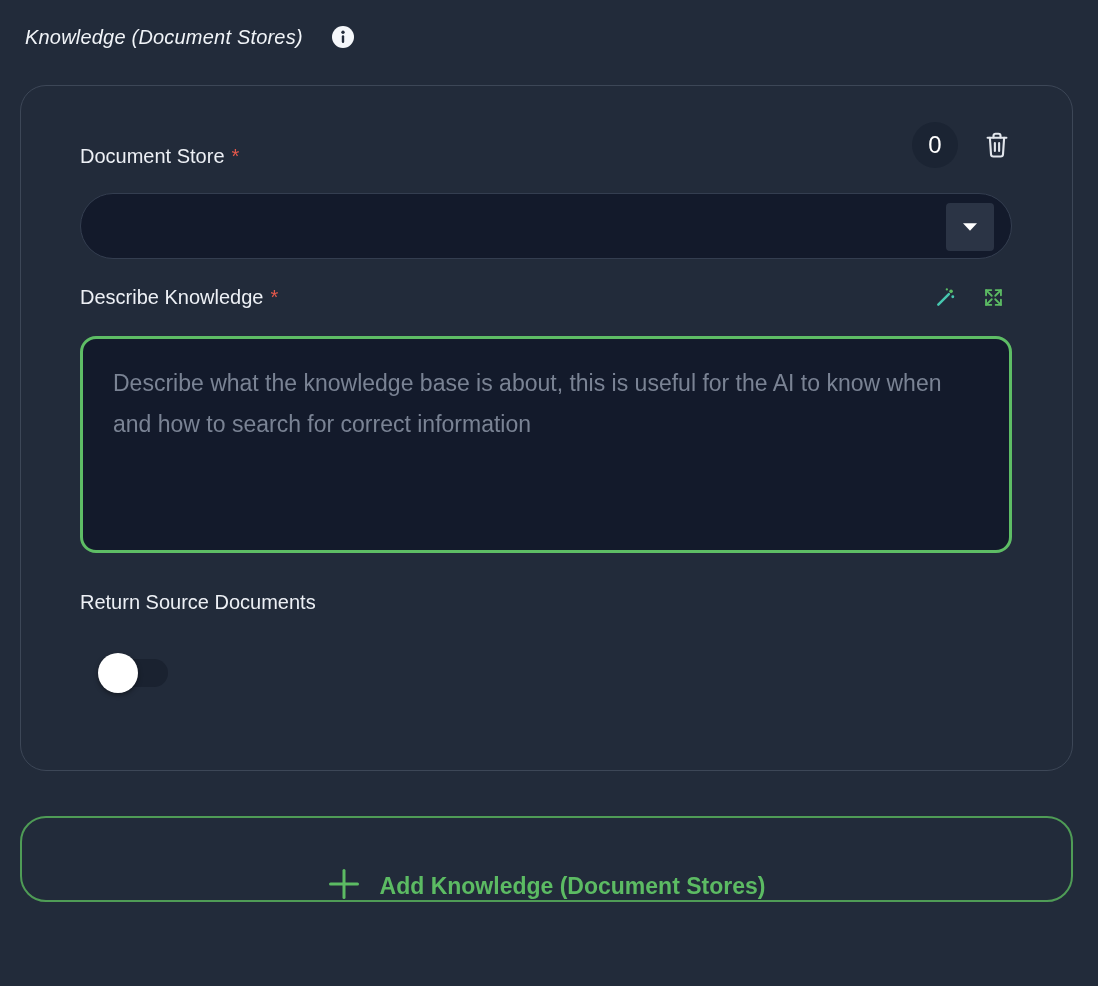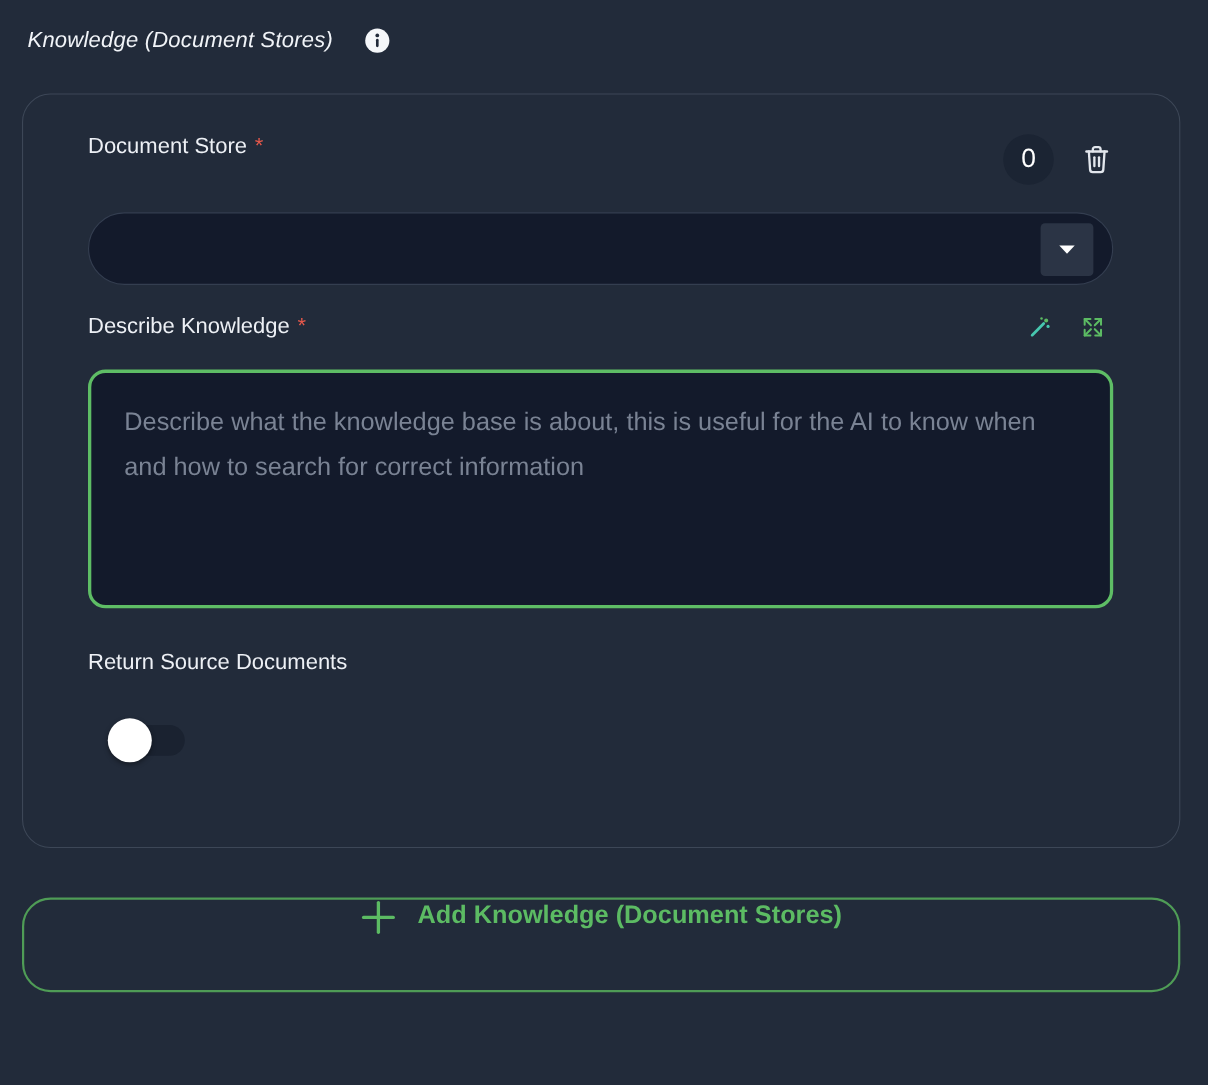--- a/index.html
+++ b/index.html
@@ -28,21 +28,21 @@
 
   .card {
     margin: 35px 25px 0 20px;
     border: 1px solid #3D4757;
     border-radius: 26px;
     padding: 36px 60px 76px 59px;
     background: #222B3A;
   }
   .top-row {
     display: flex;
-    align-items: flex-start;
+    align-items: flex-end;
     justify-content: space-between;
     height: 46px;
   }
   .field-label {
     font-size: 20px;
     font-weight: 400;
     color: #EDF0F5;
   }
   .required-asterisk {
     color: #E4584B;
@@ -138,21 +138,21 @@
   }
 
   .add-btn {
     margin: 45px 25px 0 20px;
     width: calc(100% - 45px);
     height: 86px;
     background: transparent;
     border: 2.5px solid #4F9C56;
     border-radius: 26px;
     display: flex;
-    align-items: flex-start;
+    align-items: flex-end;
     justify-content: center;
     gap: 20px;
     cursor: pointer;
     color: #5CBB63;
     font-family: "Liberation Sans", sans-serif;
     font-size: 23px;
     font-weight: bold;
   }
   .plus-icon { display: inline-flex; }
 </style>

